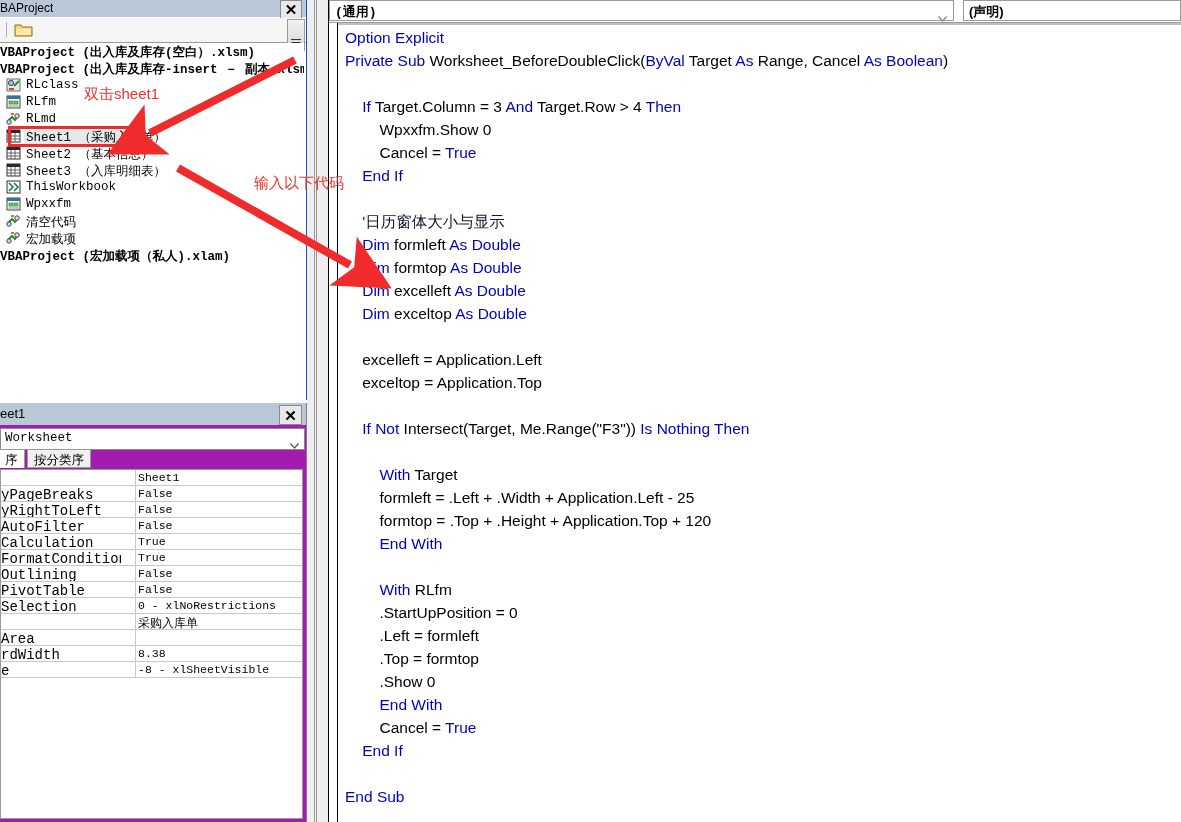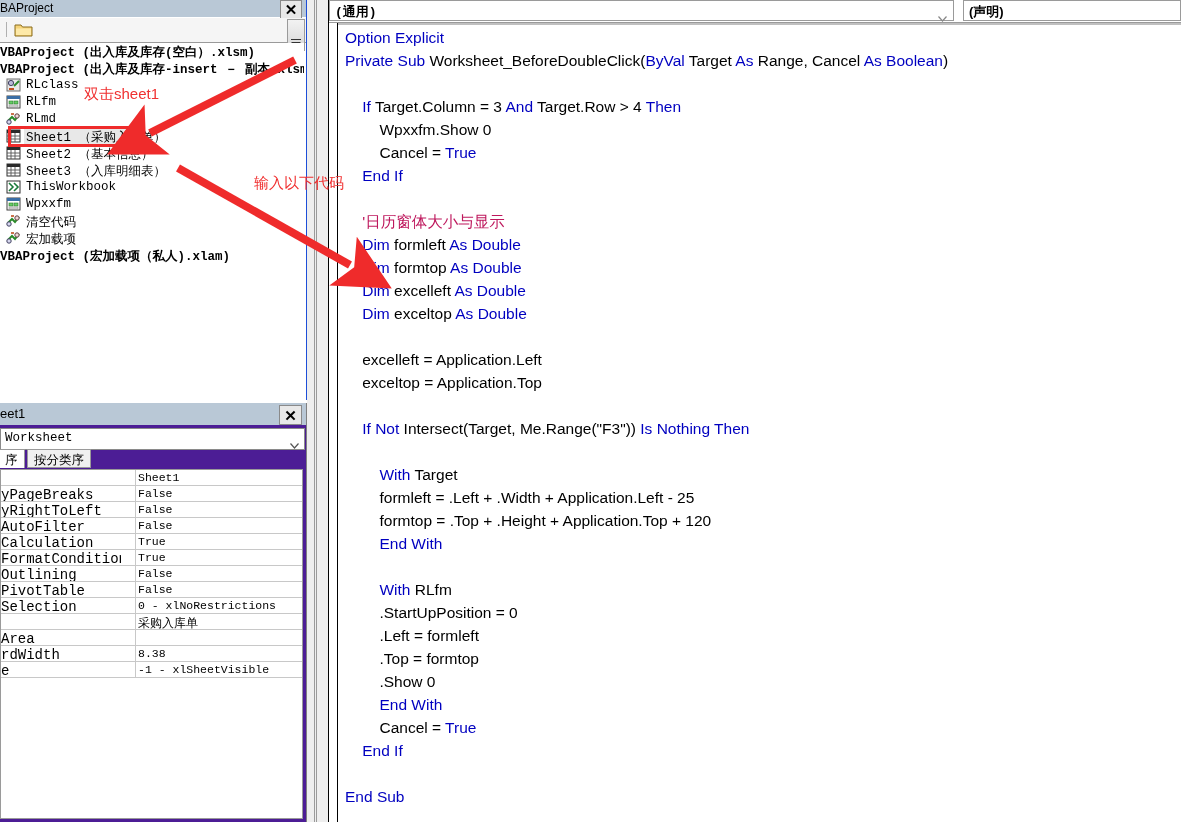--- a/index.html
+++ b/index.html
@@ -26,21 +26,21 @@
   .pe-scroll-arrow{position:absolute;left:3px;bottom:3px;width:0;height:0;border-left:5px solid transparent;border-right:5px solid transparent;border-top:5px solid #333;}
   .pe-scroll-line{position:absolute;left:3px;bottom:10px;width:10px;height:1px;background:#333;}
   .pe-tree{position:absolute;left:0;top:43px;width:304px;height:356px;background:#fff;overflow:hidden;}
 
   .tree-row{position:relative;height:16px;white-space:nowrap;font-size:12px;color:#000;}
   .tree-proj{font-family:"Liberation Mono",monospace;font-weight:bold;font-size:12.5px;letter-spacing:0px;padding-top:1px;}
   .tree-node{font-family:"Liberation Mono",monospace;font-size:12.5px;padding-left:26px;padding-top:1px;}
   .node-ico{position:absolute;left:6px;top:1px;width:15px;height:14px;}
 
   
-  #properties-window{left:0;top:403px;width:306px;height:419px;background:#4c1d95;border-right:1px solid #808080;}
+  #properties-window{left:0;top:403px;width:306px;height:419px;background:#a21caf;border-right:1px solid #808080;}
   .pw-titlebar{position:absolute;left:0;top:0;width:306px;height:22px;background:#b9c8d6;}
   .pw-title{position:absolute;left:0;top:3px;font-size:13px;color:#000;white-space:nowrap;}
   .pw-close{position:absolute;right:4px;top:2px;width:21px;height:18px;background:#e8e8e8;border:1px solid #8a8a8a;
             display:flex;align-items:center;justify-content:center;font-size:15px;font-weight:bold;line-height:1;}
   .pw-combo{position:absolute;left:0;top:25px;width:303px;height:20px;background:#fff;border:1px solid #8a8a8a;}
   .pw-combo-text{position:absolute;left:4px;top:2px;font-family:"Liberation Mono",monospace;font-size:12.5px;color:#000;}
   .pw-combo-arrow{position:absolute;right:5px;top:6px;width:9px;height:6px;}
   .pw-tabs{position:absolute;left:0;top:46px;width:306px;height:20px;}
   .pw-tab{position:absolute;top:0;height:19px;font-size:12.5px;padding:2px 6px 0 6px;box-sizing:border-box;white-space:nowrap;}
   .pw-tab.sel{background:#fff;border:1px solid #9a9a9a;border-bottom:none;}
@@ -64,21 +64,21 @@
   .cw-combo{position:absolute;top:0;height:21px;background:#fff;border:1px solid #9a9a9a;box-sizing:border-box;}
   .cw-combo-text{position:absolute;left:5px;top:2px;font-size:13px;font-weight:bold;color:#000;white-space:nowrap;}
   .cw-combo-arrow{position:absolute;right:6px;top:8px;width:9px;height:6px;}
   .cw-body{position:absolute;left:0;top:22px;width:852px;height:800px;background:#fff;border-top:1px solid #9a9a9a;}
   .cw-gutter{position:absolute;left:0;top:0;width:8px;height:800px;background:#ffffff;border-right:1px solid #000;}
   .cw-scroll-top{position:absolute;left:9px;top:0;width:843px;height:2px;background:#c0c0c0;}
   .code{position:absolute;left:16px;top:3px;width:830px;font-size:15.5px;line-height:23px;white-space:pre;font-family:"Liberation Sans",sans-serif;}
   .code div{height:23px;}
   .kw{color:#0000C0;}
   .pl{color:#000000;}
-  .cm{color:#be185d;text-align:center;}
+  .cm{color:#0f172a;text-align:center;}
 
   
   .ann-text{position:absolute;color:#f03030;font-size:15px;font-family:"Liberation Sans",sans-serif;white-space:nowrap;}
   .hl-box{position:absolute;border:3px solid #ef2b2b;box-sizing:border-box;}
   svg.arrow-layer{position:absolute;left:0;top:0;width:1181px;height:822px;pointer-events:none;}
   .code-sel{position:absolute;background:#e8e8e8;}
 </style>
 </head>
 <body>
 
@@ -226,21 +226,21 @@
       <div class="pg-row">
         <div class="pg-name">Area</div>
         <div class="pg-val"></div>
       </div>
       <div class="pg-row">
         <div class="pg-name">rdWidth</div>
         <div class="pg-val">8.38</div>
       </div>
       <div class="pg-row">
         <div class="pg-name">e</div>
-        <div class="pg-val">-1 - xlSheetVisible</div>
+        <div class="pg-val">-8 - xlSheetVisible</div>
       </div>
     </div>
 </div>
 
 <div class="abs" id="splitter">
   <div class="split-line" style="left:7px;"></div>
   <div class="split-line" style="left:9px;"></div>
   <div class="split-line" style="left:21px;background:#000;"></div>
 </div>
 

